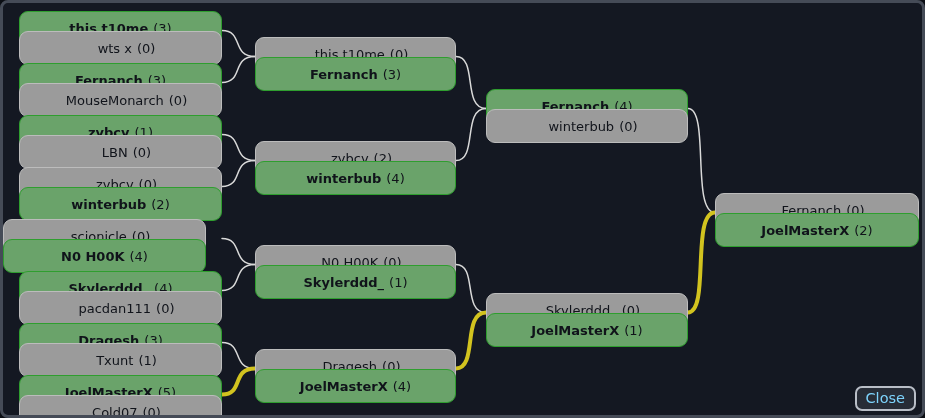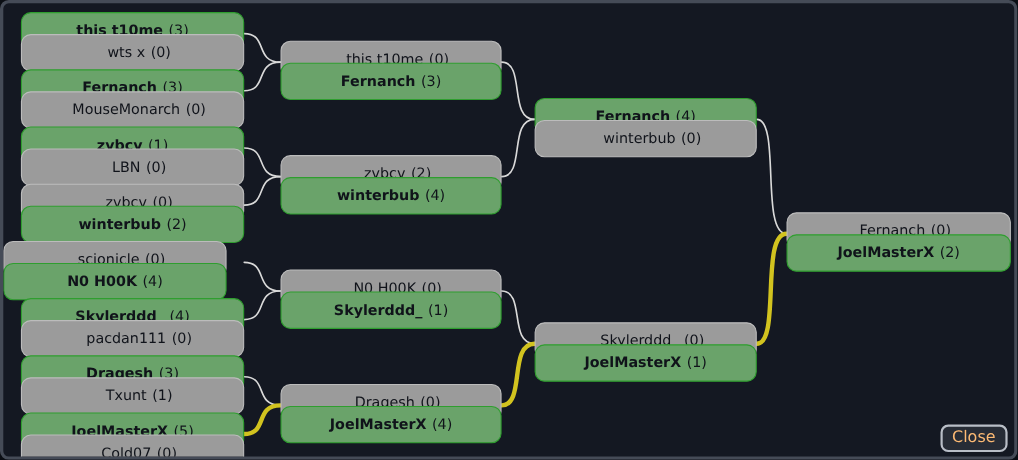--- a/index.html
+++ b/index.html
@@ -19,21 +19,21 @@
     box-sizing:border-box;border:1.5px solid transparent;
     white-space:nowrap;cursor:pointer;
   }
   .player.winner{background:var(--winfill,#6aa36a);border-color:var(--winborder,#2f9e2f);}
   .player.loser{background:var(--losefill,#9b9b9b);border-color:var(--loseborder,#b9b9b9);padding-left:12px;}
   .player.winner .pname{font-weight:bold;}
   .pscore{margin-left:5px;}
   .close-btn{
     position:absolute;right:6px;bottom:4px;
     background:#272c36;border:2px solid #b9bec7;border-radius:7px;
-    color:#fdba74;font-size:14.5px;padding:2px 9px 3px 9px;
+    color:#7dd3fc;font-size:14.5px;padding:2px 9px 3px 9px;
     font-family:"DejaVu Sans","Liberation Sans",sans-serif;cursor:pointer;
   }
 </style>
 </head>
 <body>
 
 <div class="stage" style="--bg: #141822; --frame: #454b57; --winfill: #6aa36a; --winborder: #2f9e2f; --losefill: #9b9b9b; --loseborder: #bcbcbc; --txt: #10131a;">
   <svg class="connectors" viewBox="0 0 925 418">
       <path d="M 219 27.5 C 241 27.5, 228 53.5, 252 53.5" fill="none" stroke="#d9d9d9" stroke-width="1.5" stroke-linecap="round"></path>
       <path d="M 219 79.5 C 241 79.5, 228 53.5, 252 53.5" fill="none" stroke="#d9d9d9" stroke-width="1.5" stroke-linecap="round"></path>

